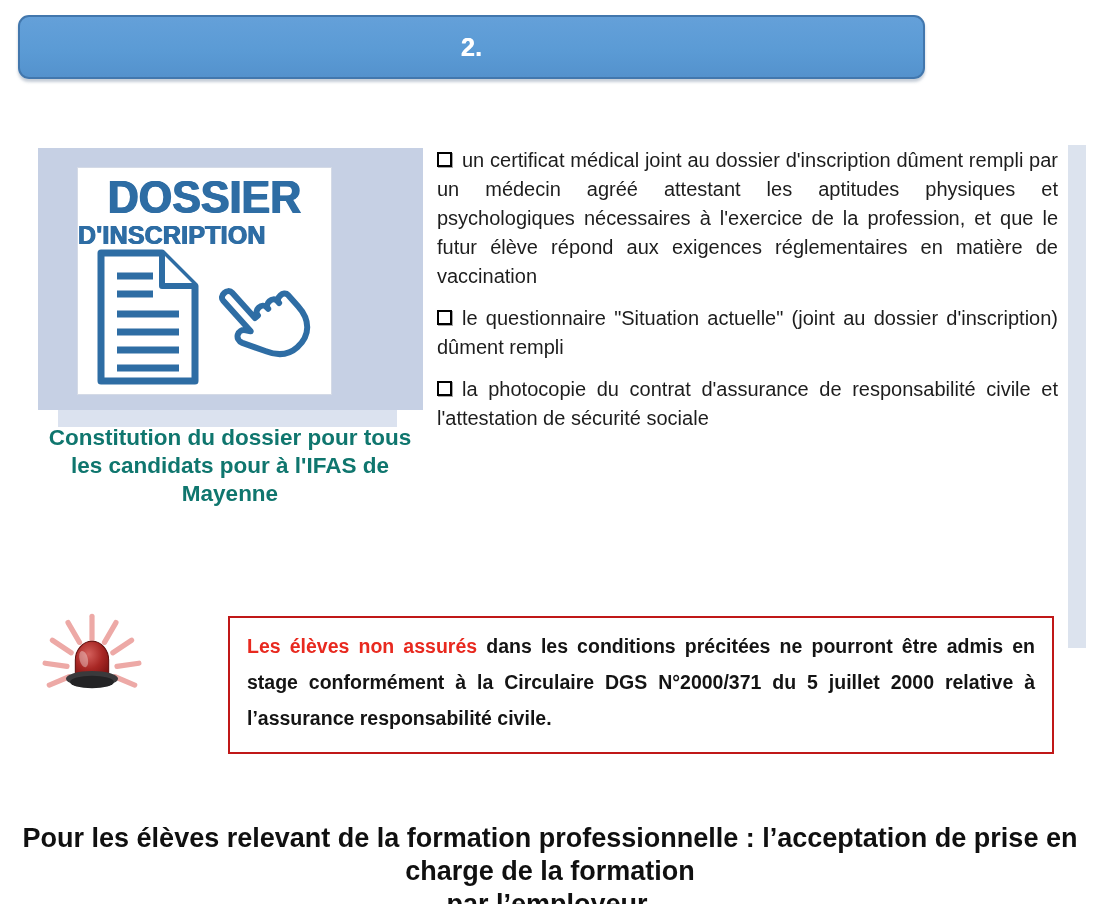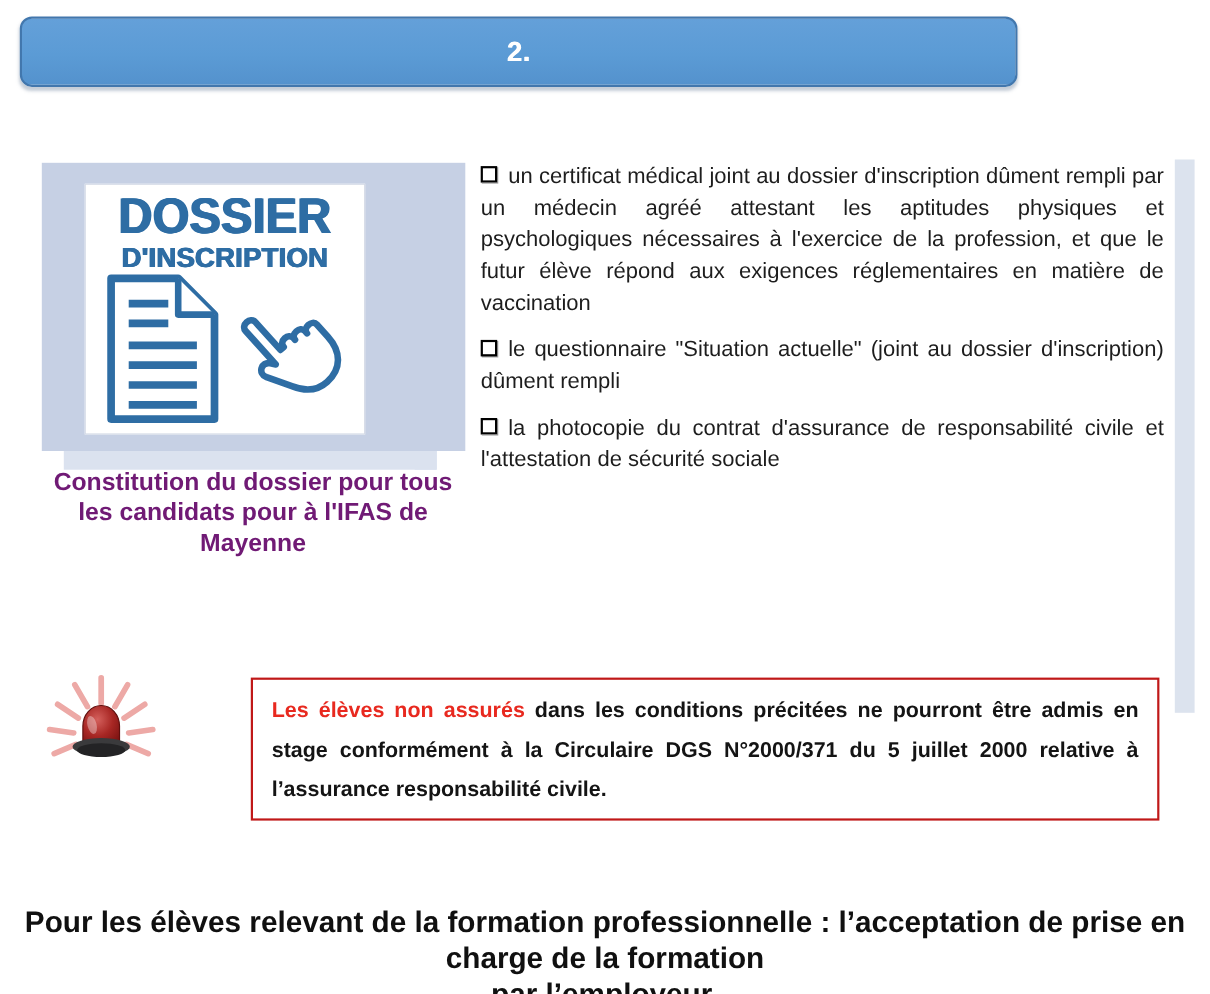--- a/index.html
+++ b/index.html
@@ -28,30 +28,30 @@
   .img-card {
     position:absolute; left:39px; top:19px; width:253px; height:226px;
     background:#ffffff; border:1px solid #d4dae6;
   }
   .word1 {
     text-align:center; font-weight:bold; font-size:43px; line-height:1;
     color:#2e6da4; margin-top:8px; transform:scaleY(1.06);
     text-shadow:0.8px 0 0 #2e6da4, -0.8px 0 0 #2e6da4;
   }
   .word2 {
-    text-align:center; font-weight:bold; font-size:25px; line-height:1;
+    font-weight:bold; font-size:25px; line-height:1;
     color:#2e6da4; margin-top:4px; letter-spacing:0.2px;
     text-shadow:0.6px 0 0 #2e6da4, -0.6px 0 0 #2e6da4;
   }
   .doc-svg  { position:absolute; left:13px;  top:80px; }
   .hand-svg { position:absolute; left:134px; top:98px; }
 
   .caption {
     position:absolute; left:20px; top:424px; width:420px;
-    text-align:center; color:#701a75; font-weight:bold;
+    text-align:center; color:#0f766e; font-weight:bold;
     font-size:22.5px; line-height:28px;
   }
 
   
   .checklist { position:absolute; left:437px; top:146px; width:621px; }
   .check-item {
     text-align:justify; font-size:20px; line-height:29px;
     color:#1d1d1d; margin:0 0 13px 0;
   }
   .cb {
@@ -61,21 +61,21 @@
   }
   .seg-b { font-weight:bold; }
 
   
   .edge-strip { position:absolute; left:1068px; top:145px; width:18px; height:503px; background:#dce3ee; }
 
   
   .siren { position:absolute; left:42px; top:608px; }
   .warnbox {
     position:absolute; left:228px; top:616px; width:826px; box-sizing:border-box;
-    border:2px solid #c01818; background:#ffffff; padding:10px 17px 8px;
+    border:2px solid #c01818; background:#ffffff; padding:10px 17px 16px;
   }
   .warn-text {
     font-size:19.5px; font-weight:bold; line-height:36px;
     text-align:justify; color:#141414;
   }
 
   
   .footer {
     position:absolute; left:10px; top:822px; width:1080px;
     text-align:center; font-weight:bold; font-size:27px; line-height:33px;

